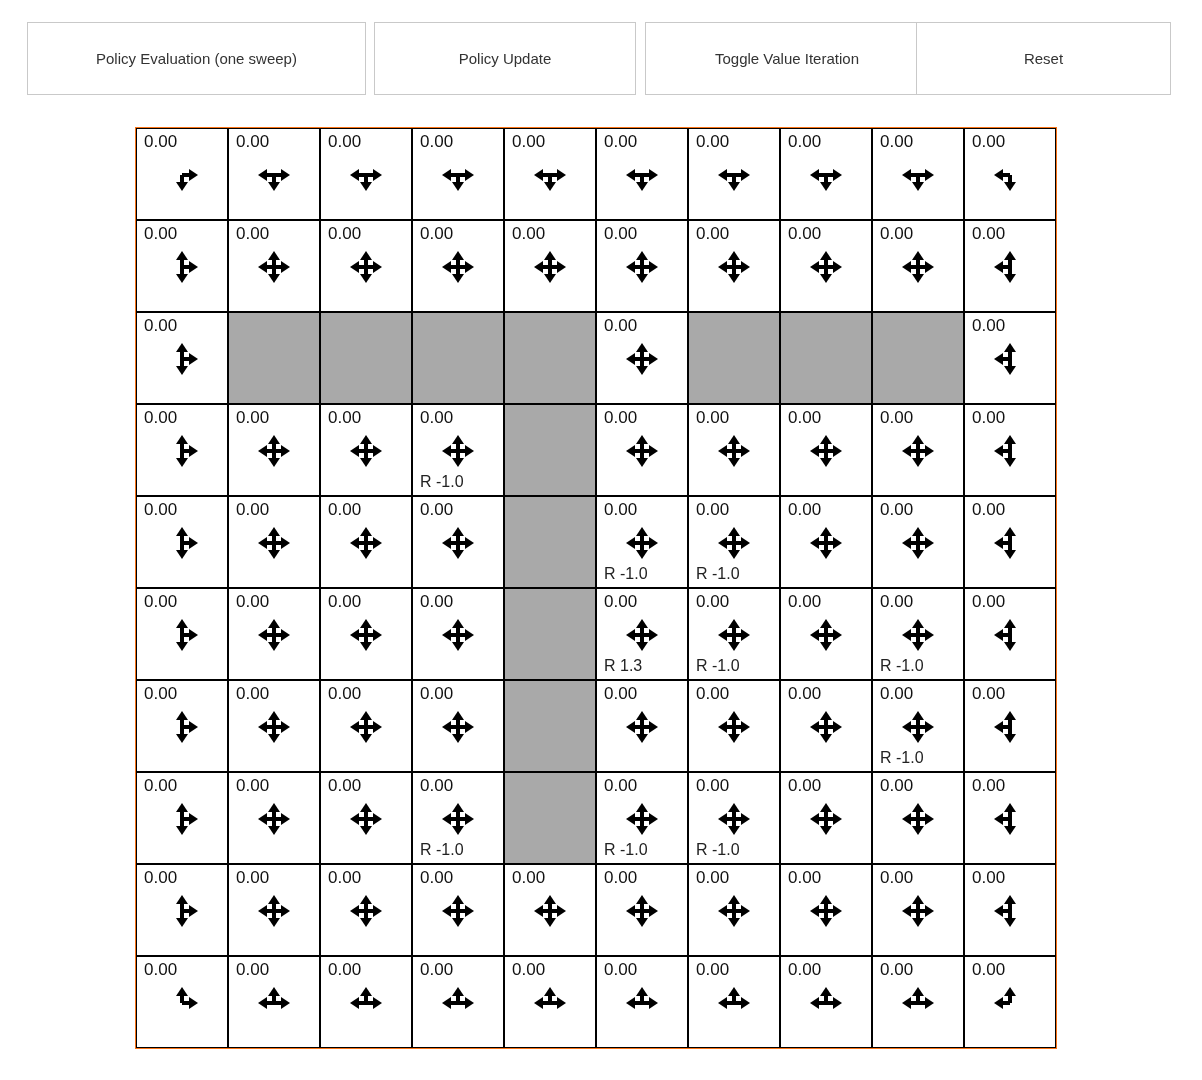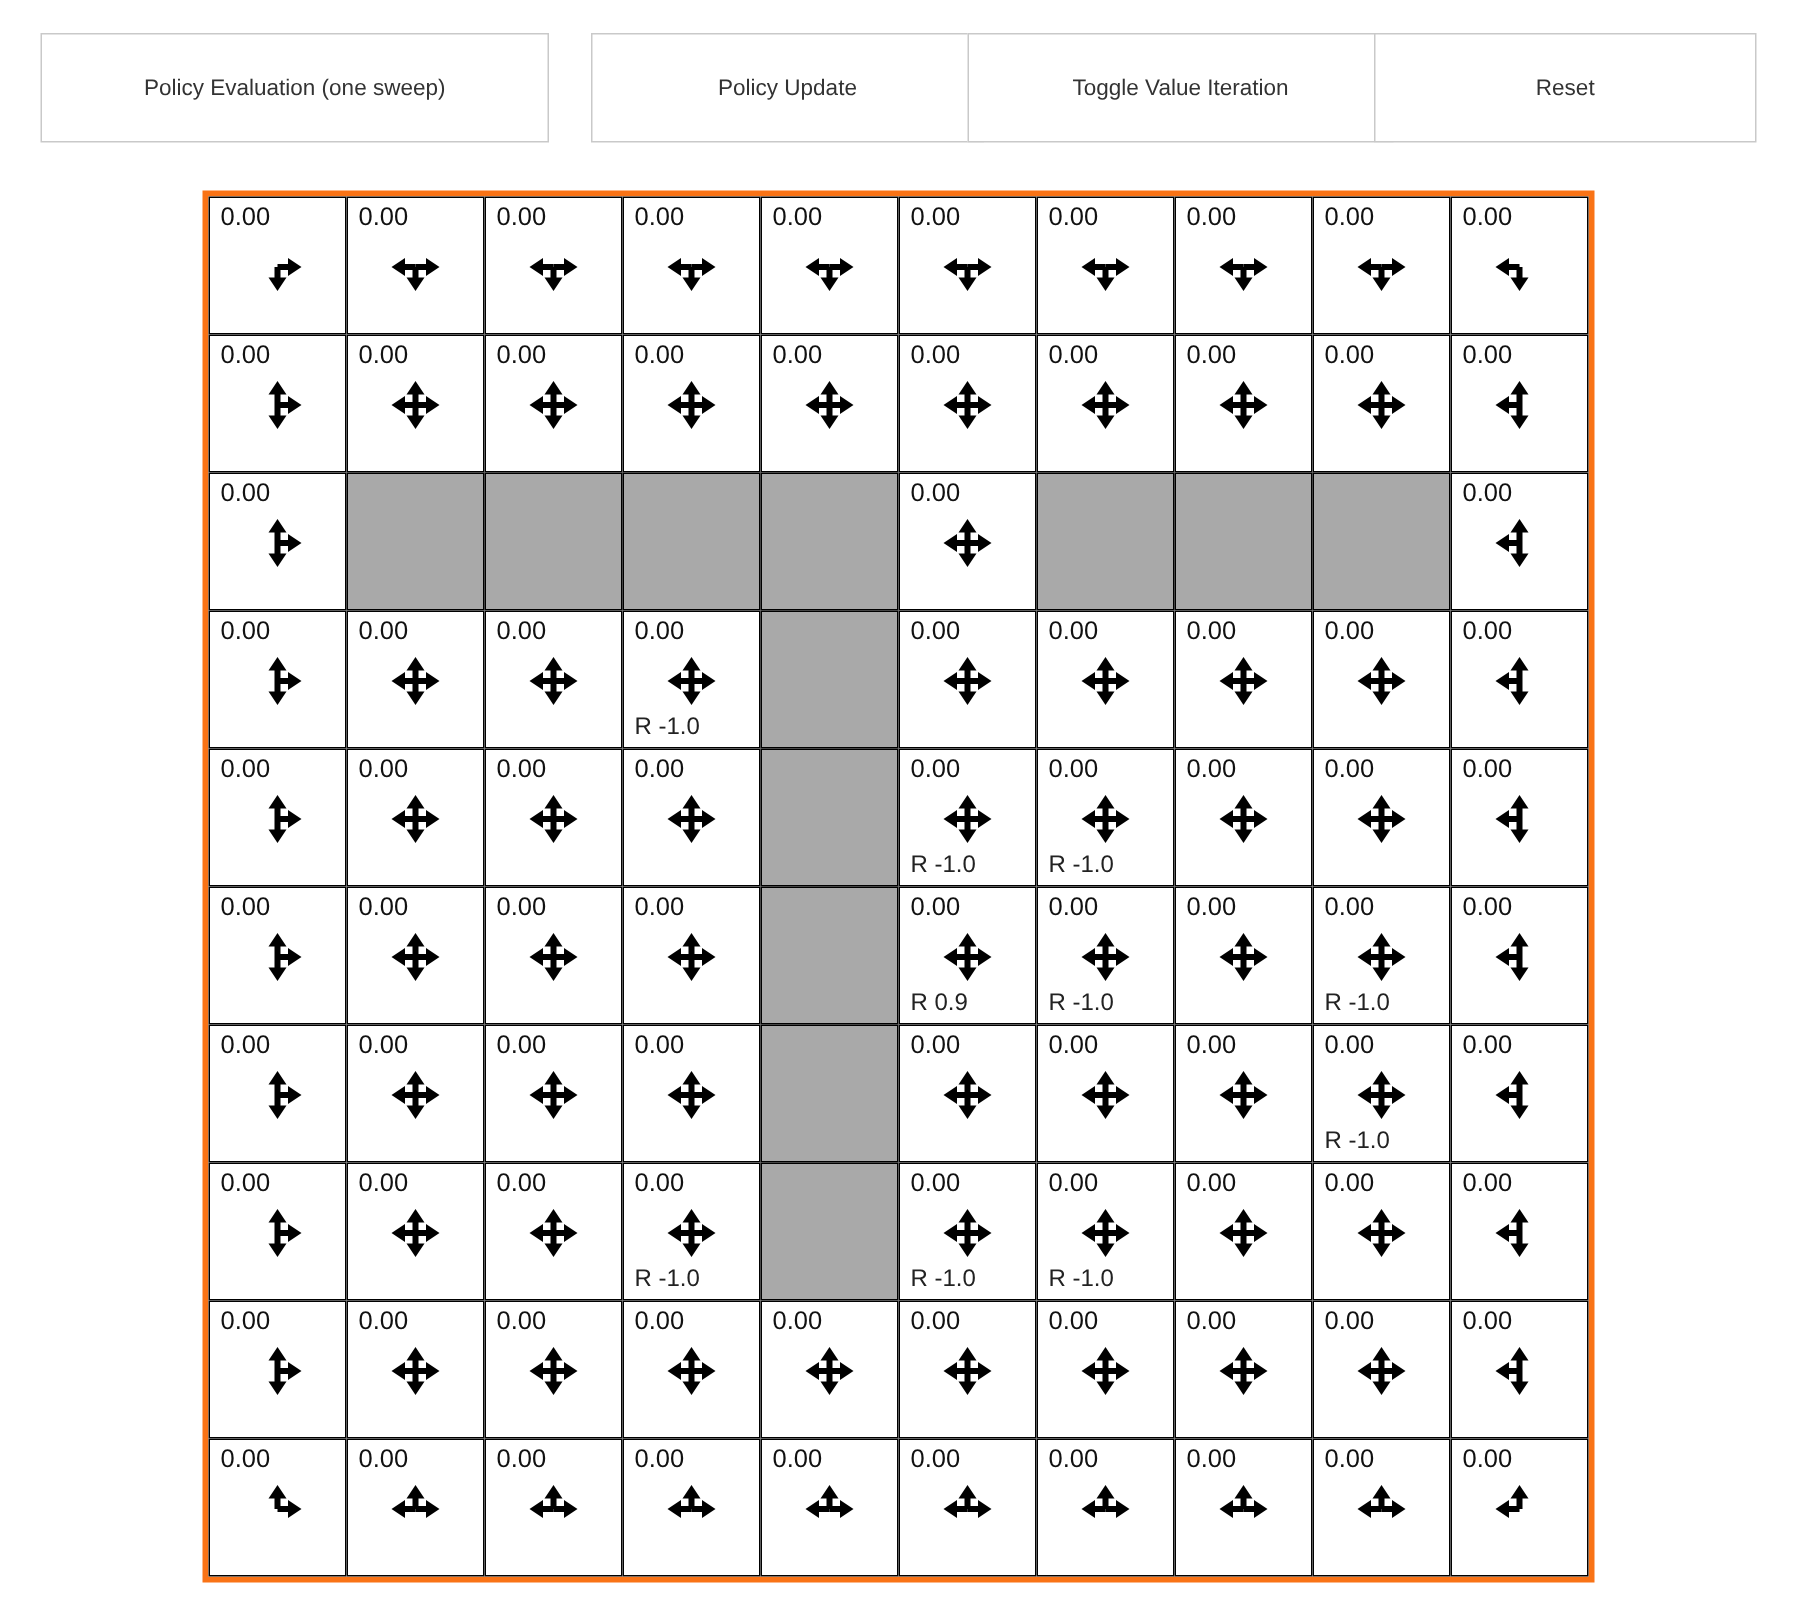--- a/index.html
+++ b/index.html
@@ -18,31 +18,31 @@
     background:#ffffff;
     border:1px solid #c9c9c9;
     color:#333333;
     font-size:15px;
     font-family:"Liberation Sans", sans-serif;
     display:flex; align-items:center; justify-content:center;
     cursor:pointer;
     padding:4px;
   }
   #btn-eval   { left:27px;  width:339px; }
-  #btn-update { left:374px; width:262px;margin-left:20px; }
+  #btn-update { left:374px; width:262px; }
   #btn-toggle { left:645px; width:284px; }
   #btn-reset  { left:916px; width:255px;text-align:right; }
 
   
   .grid {
     position:absolute; left:135px; top:127px;
     display:grid;
     grid-template-columns:repeat(10, 92px);
     grid-template-rows:repeat(10, 92px);
-    border:4px solid #f97316;
+    border:1px solid #f97316;
     background:#ffffff;
   }
   .cell {
     position:relative;
     box-sizing:border-box;
     width:92px; height:92px;
     border:1px solid #000000;
     background:#ffffff;
   }
   .cell.wall { background:#a9a9a9; }
@@ -633,21 +633,21 @@
       <svg viewBox="-18 -18 36 36" width="36" height="36">
         <line x1="0" y1="0" x2="0" y2="-9" stroke="#000000" stroke-width="4"></line>
         <polygon points="0,-16 6,-7 -6,-7" fill="#000000"></polygon>
         <line x1="0" y1="0" x2="0" y2="9" stroke="#000000" stroke-width="4"></line>
         <polygon points="0,16 -6,7 6,7" fill="#000000"></polygon>
         <line x1="0" y1="0" x2="-9" y2="0" stroke="#000000" stroke-width="4"></line>
         <polygon points="-16,0 -7,-6 -7,6" fill="#000000"></polygon>
         <line x1="0" y1="0" x2="9" y2="0" stroke="#000000" stroke-width="4"></line>
         <polygon points="16,0 7,6 7,-6" fill="#000000"></polygon>
       </svg>
-      <span class="rew">R 0.9</span>
+      <span class="rew">R 1.3</span>
     </div>
     <div class="cell">
       <span class="val">0.00</span>
       <svg viewBox="-18 -18 36 36" width="36" height="36">
         <line x1="0" y1="0" x2="0" y2="-9" stroke="#000000" stroke-width="4"></line>
         <polygon points="0,-16 6,-7 -6,-7" fill="#000000"></polygon>
         <line x1="0" y1="0" x2="0" y2="9" stroke="#000000" stroke-width="4"></line>
         <polygon points="0,16 -6,7 6,7" fill="#000000"></polygon>
         <line x1="0" y1="0" x2="-9" y2="0" stroke="#000000" stroke-width="4"></line>
         <polygon points="-16,0 -7,-6 -7,6" fill="#000000"></polygon>

